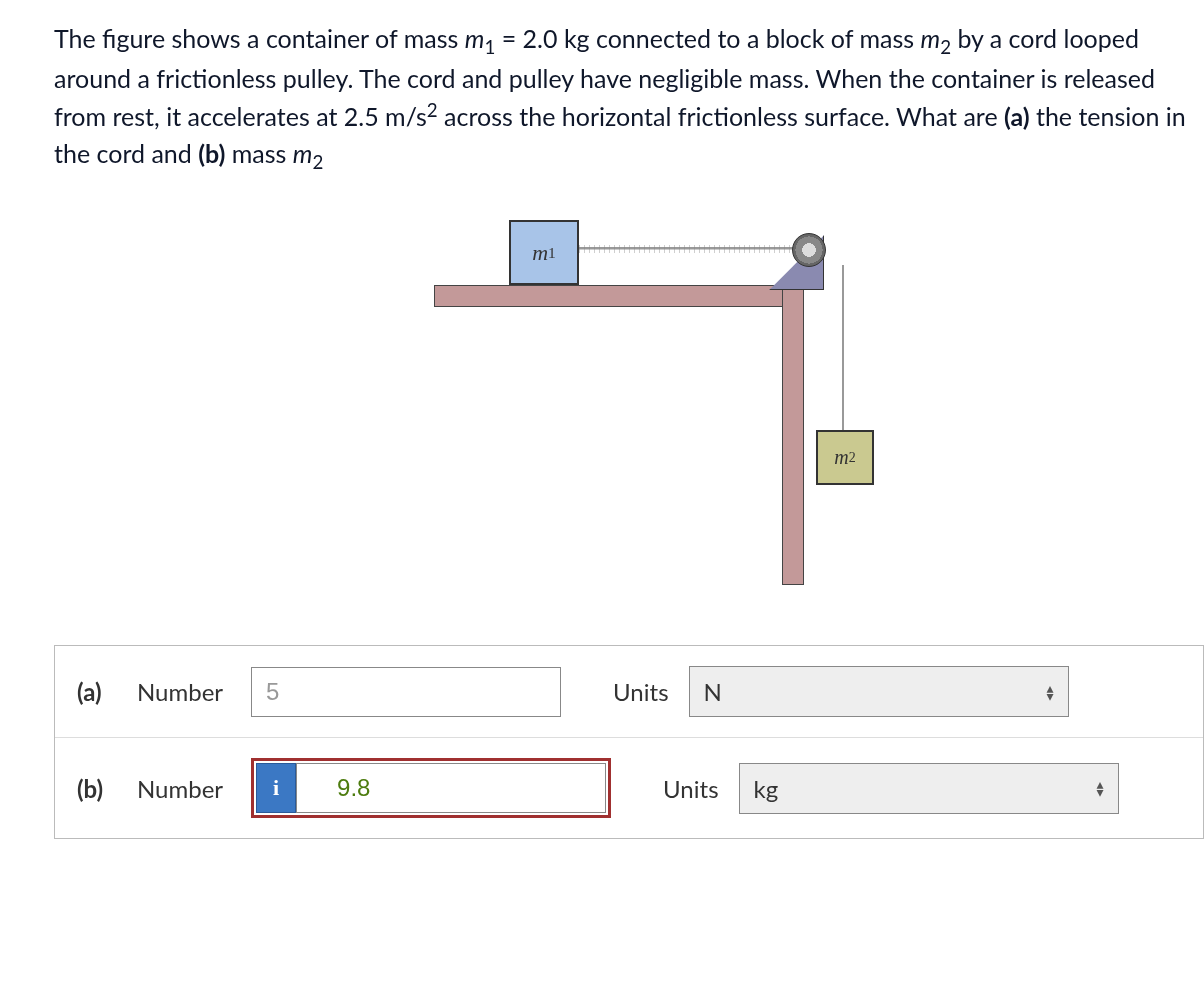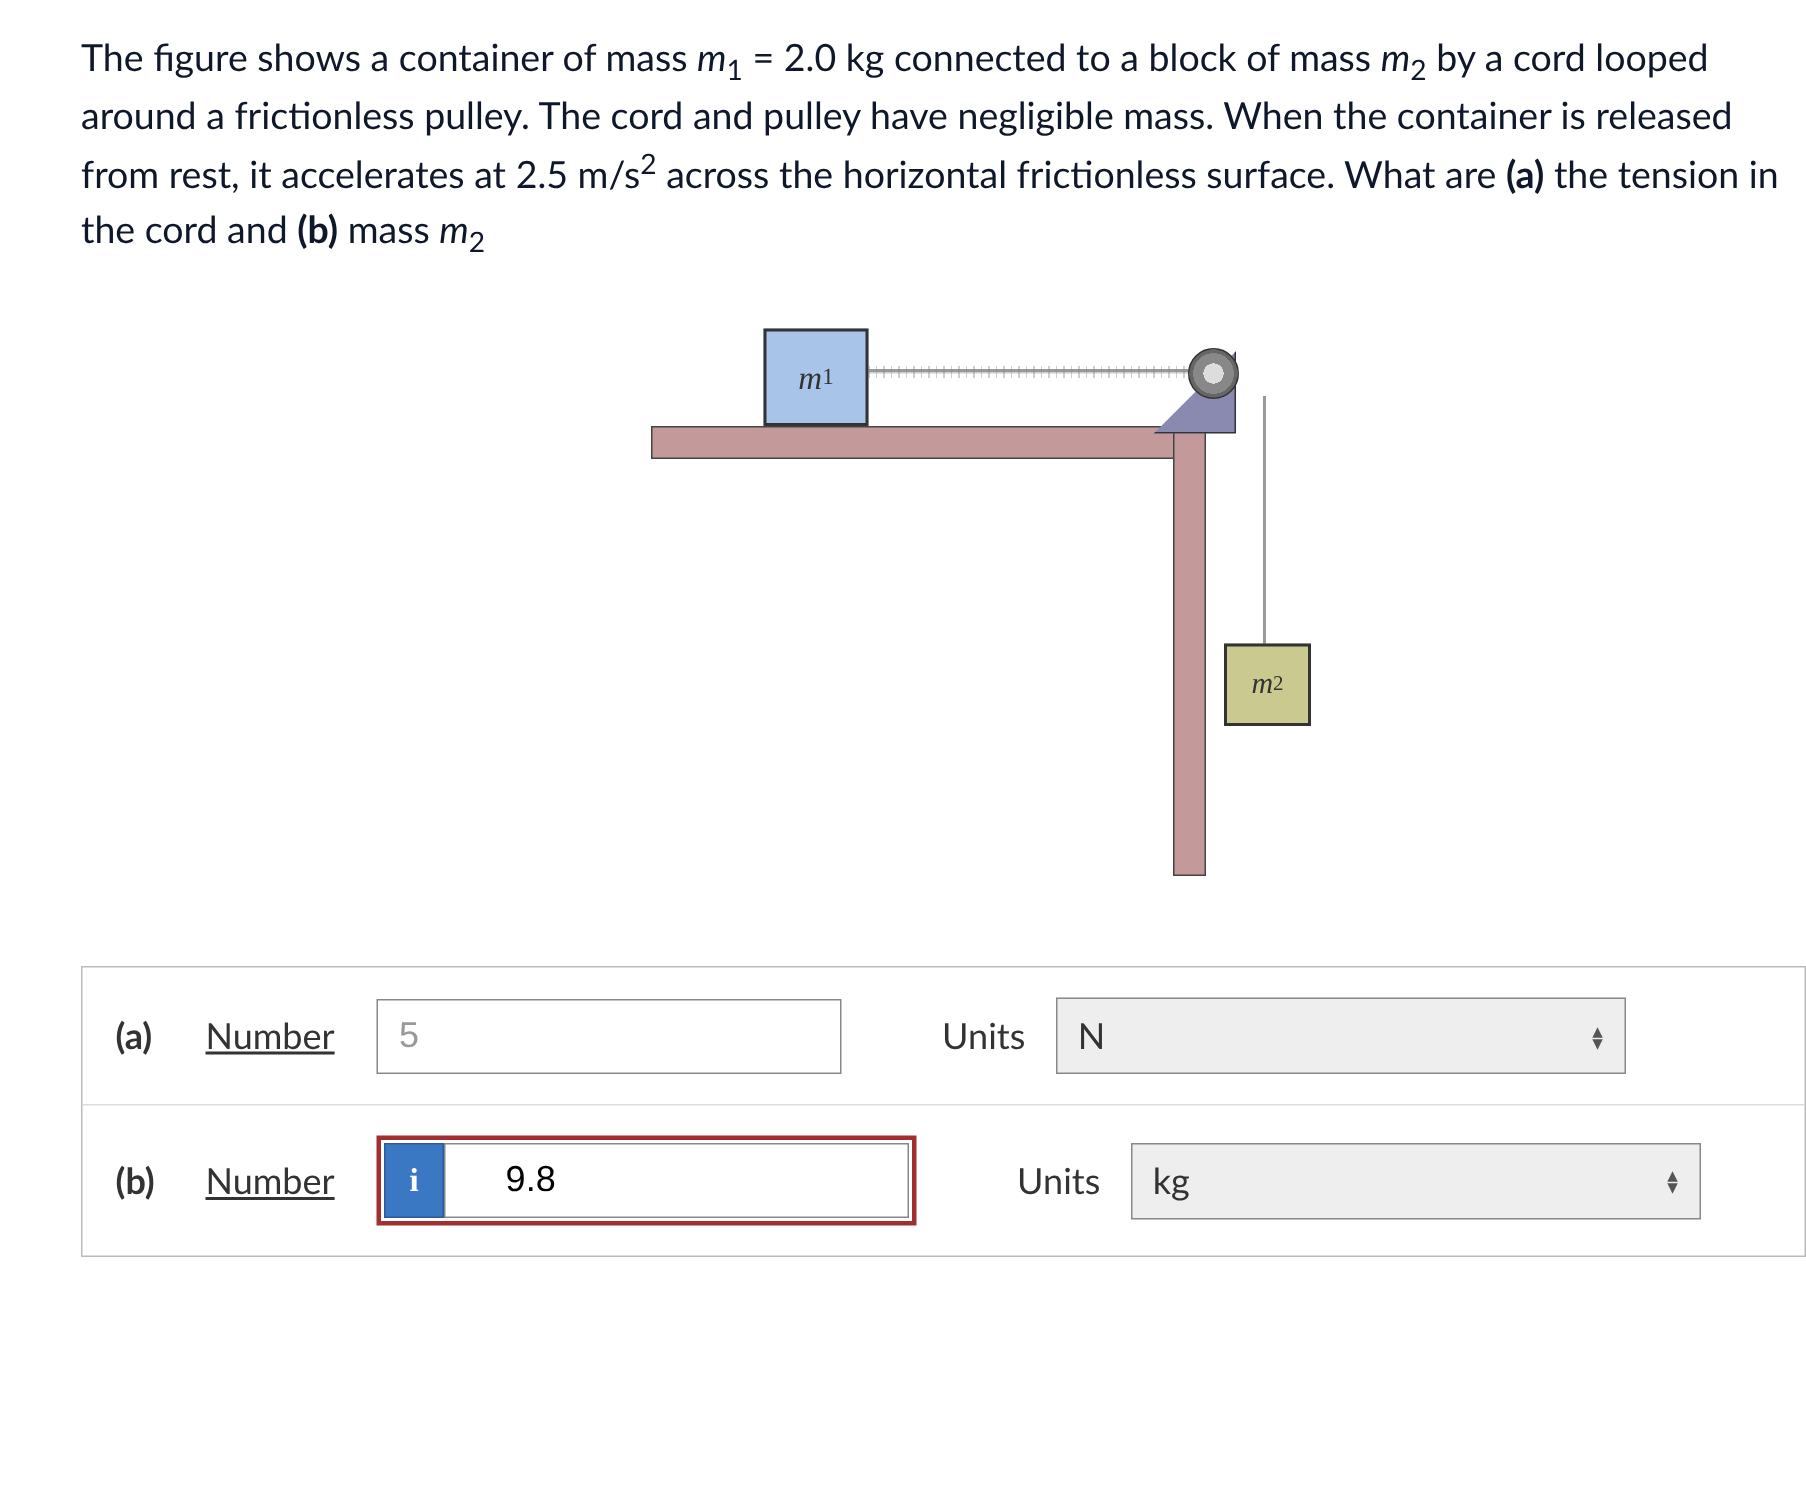--- a/index.html
+++ b/index.html
@@ -110,47 +110,47 @@
   .answer-row {
     display:flex;
     align-items:center;
     gap: 20px;
     padding: 20px 22px;
     border-bottom: 1px solid #ddd;
     font-size: 24px;
   }
   .answer-row:last-child { border-bottom: none; }
   .part-label { font-weight: bold; width: 40px; }
-  .num-label { margin-right: 8px; text-decoration: underline; }
+  .num-label { margin-right: 8px; }
   .num-input {
     font-size: 24px;
     padding: 10px 14px;
     width: 310px;
     border: 1px solid #888;
     color: #999;
     background: #fff;
   }
-  .num-input.dark { color:#000000;padding-left:40px; }
+  .num-input.dark { color:#4d7c0f;padding-left:40px; }
   .info-wrap {
     display:flex;
     border:3px solid #a03030;
     padding:2px;
   }
   .info-badge {
     width: 40px;
     background: #3b78c4;
     color: #fff;
     font-weight: bold;
     font-family: "Times New Roman", serif;
     display:flex; align-items:center; justify-content:center;
     font-size: 22px;
     border:1px solid #2a5a99;
   }
   .info-wrap .num-input { border:1px solid #888; margin:0; }
-  .units-label { margin-left: 47px; }
+  .units-label { margin-left: 32px; }
   .units-select {
     position: relative;
     flex: 1;
     max-width: 380px;
     font-size: 24px;
     padding: 10px 14px;
     border: 1px solid #888;
     background: #eee;
     display:flex; align-items:center; justify-content:space-between;
   }

